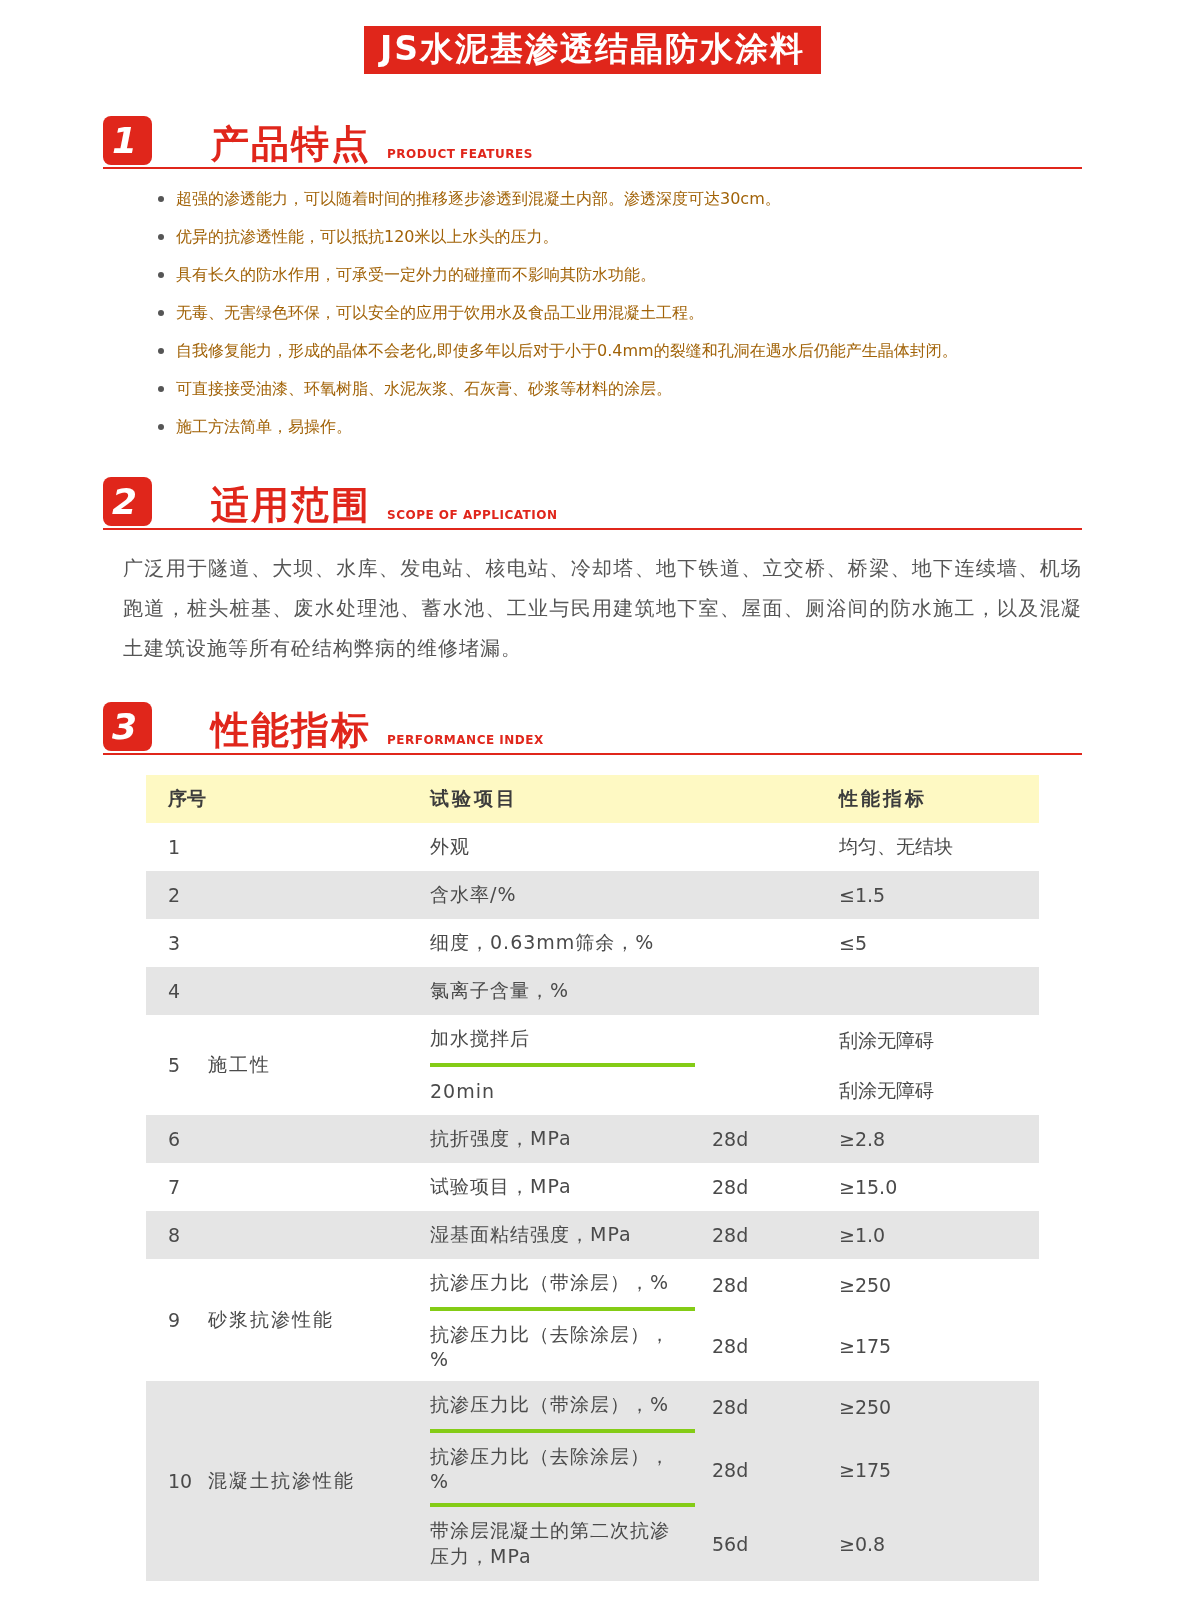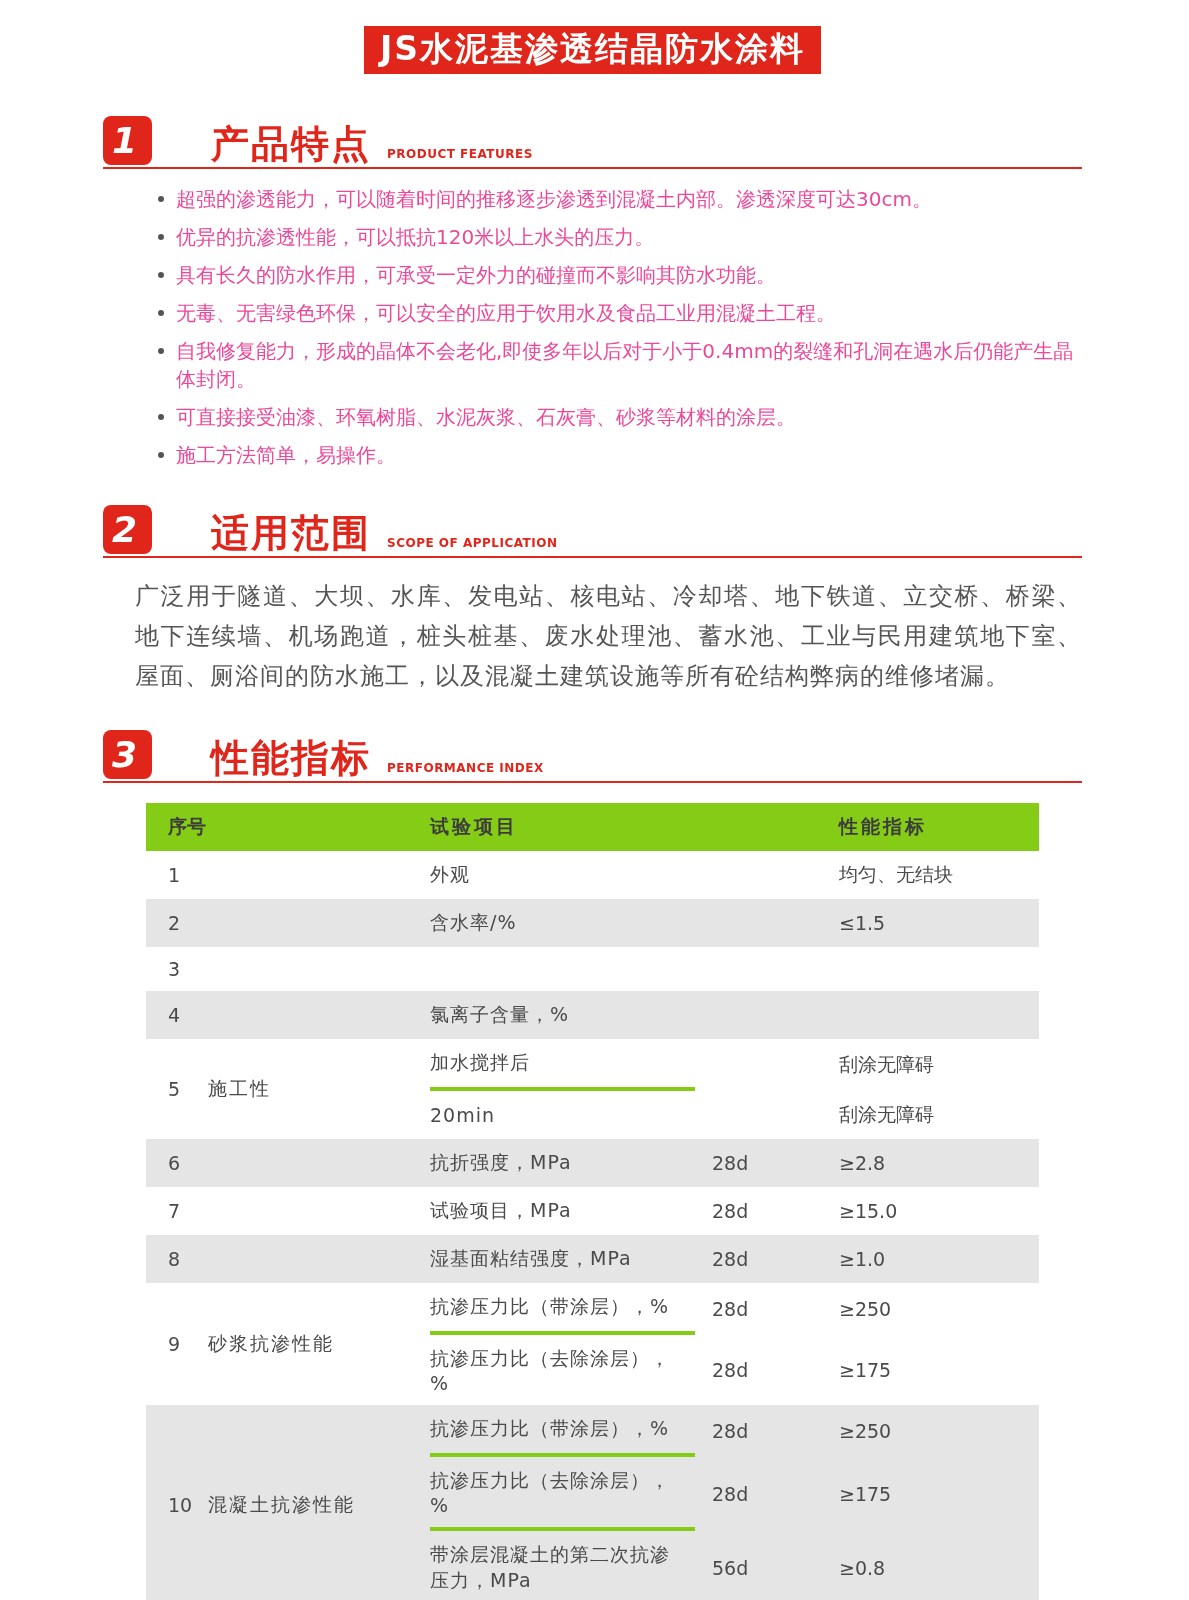--- a/index.html
+++ b/index.html
@@ -66,56 +66,56 @@
   }
 
   
   .features-list {
     list-style: none;
     margin: 16px 0 0 55px;
   }
   .features-list li {
     position: relative;
     padding-left: 18px;
-    font-size: 20px;
+    font-size: 16px;
     line-height: 28px;
-    color: #ec4899;
+    color: #a16207;
     margin-bottom: 10px;
   }
   .features-list li::before {
     content: "";
     position: absolute;
     left: 0; top: 11px;
     width: 6px; height: 6px;
     border-radius: 50%;
     background: #555;
   }
 
   
   .scope-par {
-    margin: 18px 0 0 32px;
-    font-size: 24px;
+    margin: 18px 0 0 20px;
+    font-size: 20px;
     line-height: 40px;
     color: #555;
     text-align: justify;
     letter-spacing: 1px;
   }
 
   
   .perf-table { margin: 20px 43px 0 43px; font-size: 19px; color: #4a4a4a; }
   .t-row { display: grid; grid-template-columns: 62px 222px 1fr; align-items: stretch; }
   .t-row.shaded { background: #e5e5e5; }
   .t-no { padding: 11px 0 11px 22px; display: flex; align-items: center; }
   .t-group { padding: 11px 0; display: flex; align-items: center; letter-spacing: 2px; }
   .t-items { display: flex; flex-direction: column; justify-content: center; }
   .t-sub { display: grid; grid-template-columns: 1fr 110px 200px; align-items: center; gap: 17px; }
   .t-sub .t-name { padding: 11px 8px 11px 0; letter-spacing: 1px; }
   .t-sub:not(:last-child) .t-name { border-bottom: 4px solid #84cc16; }
   .t-age, .t-value { padding: 11px 0; }
-  .t-row.head { background: #84cc16; font-weight: bold; color: #3c3c3c; }
+  .t-row.head { background: #fef9c3; font-weight: bold; color: #3c3c3c; }
   .t-row.head .t-name, .t-row.head .t-value { letter-spacing: 3px; }
 
   
   .sec-1 { margin-top: 42px; }
   .sec-2 { margin-top: 36px; }
   .sec-3 { margin-top: 34px; }
   .sec-4 { margin-top: 40px; }
 </style>
 </head>
 <body>
@@ -186,20 +186,27 @@
             <div class="t-sub">
               <div class="t-name">含水率/%</div>
               <div class="t-age"></div>
               <div class="t-value">≤1.5</div>
             </div>
           </div>
         </div>
         <div class="t-row">
           <div class="t-no">3</div>
           <div class="t-group"></div>
+          <div class="t-items">
+            <div class="t-sub">
+              <div class="t-name">细度，0.63mm筛余，%</div>
+              <div class="t-age"></div>
+              <div class="t-value">≤5</div>
+            </div>
+          </div>
         </div>
         <div class="t-row shaded">
           <div class="t-no">4</div>
           <div class="t-group"></div>
           <div class="t-items">
             <div class="t-sub">
               <div class="t-name">氯离子含量，%</div>
               <div class="t-age"></div>
             </div>
           </div>

